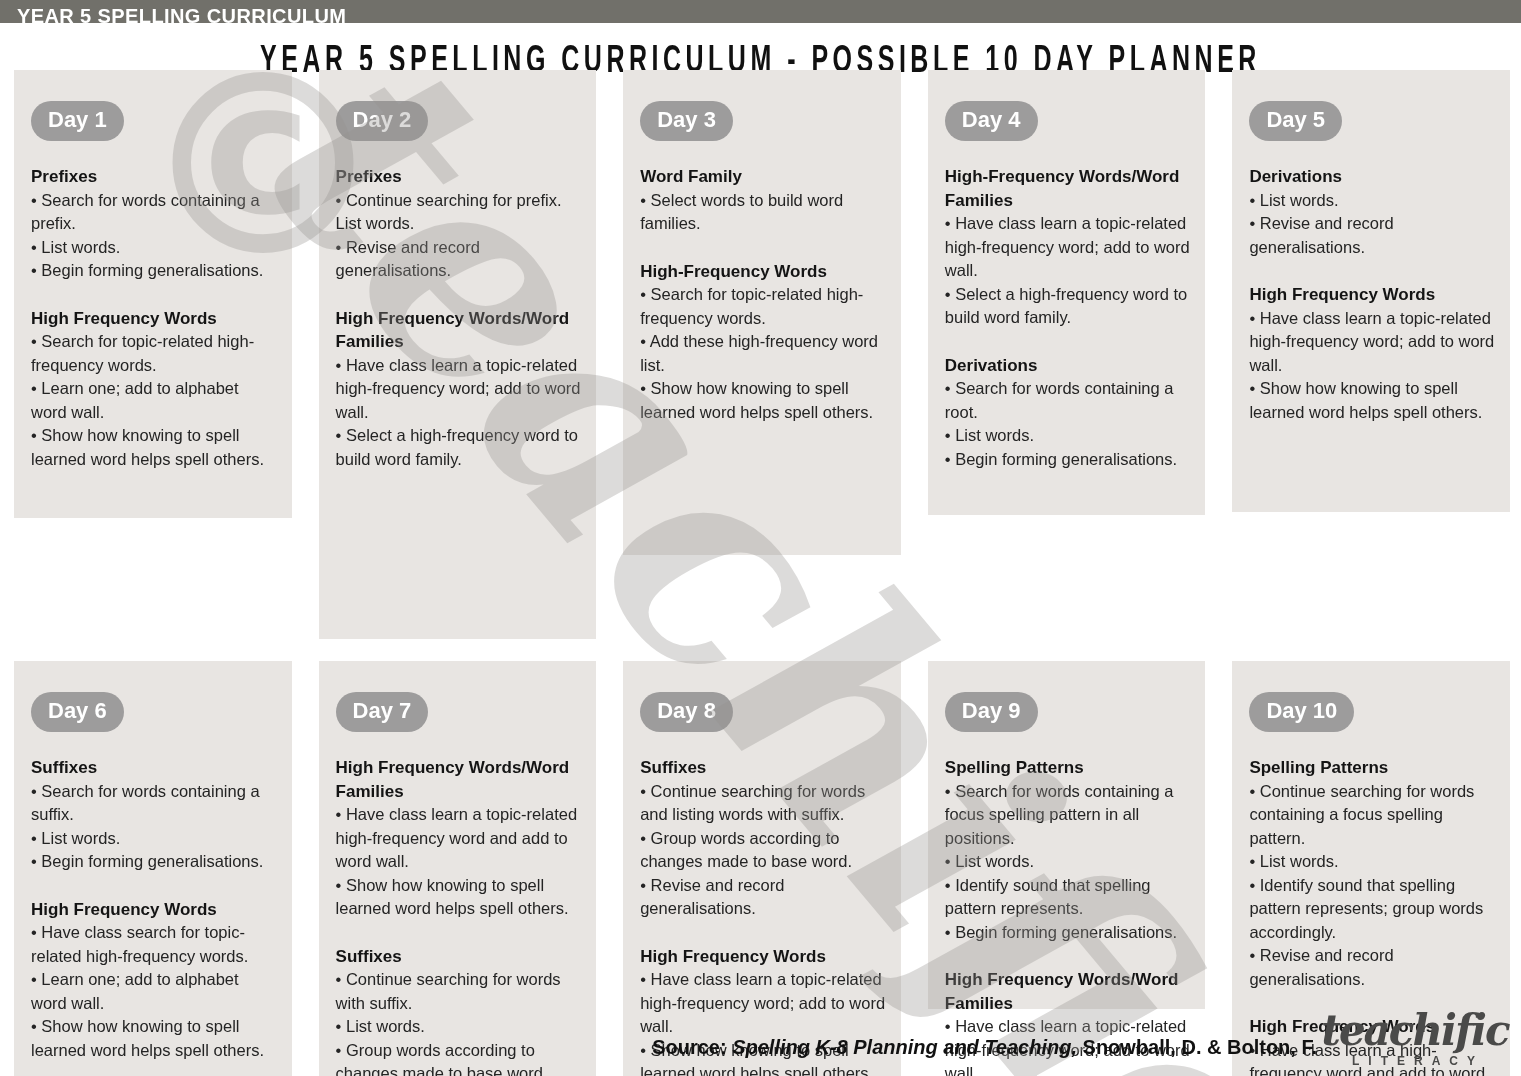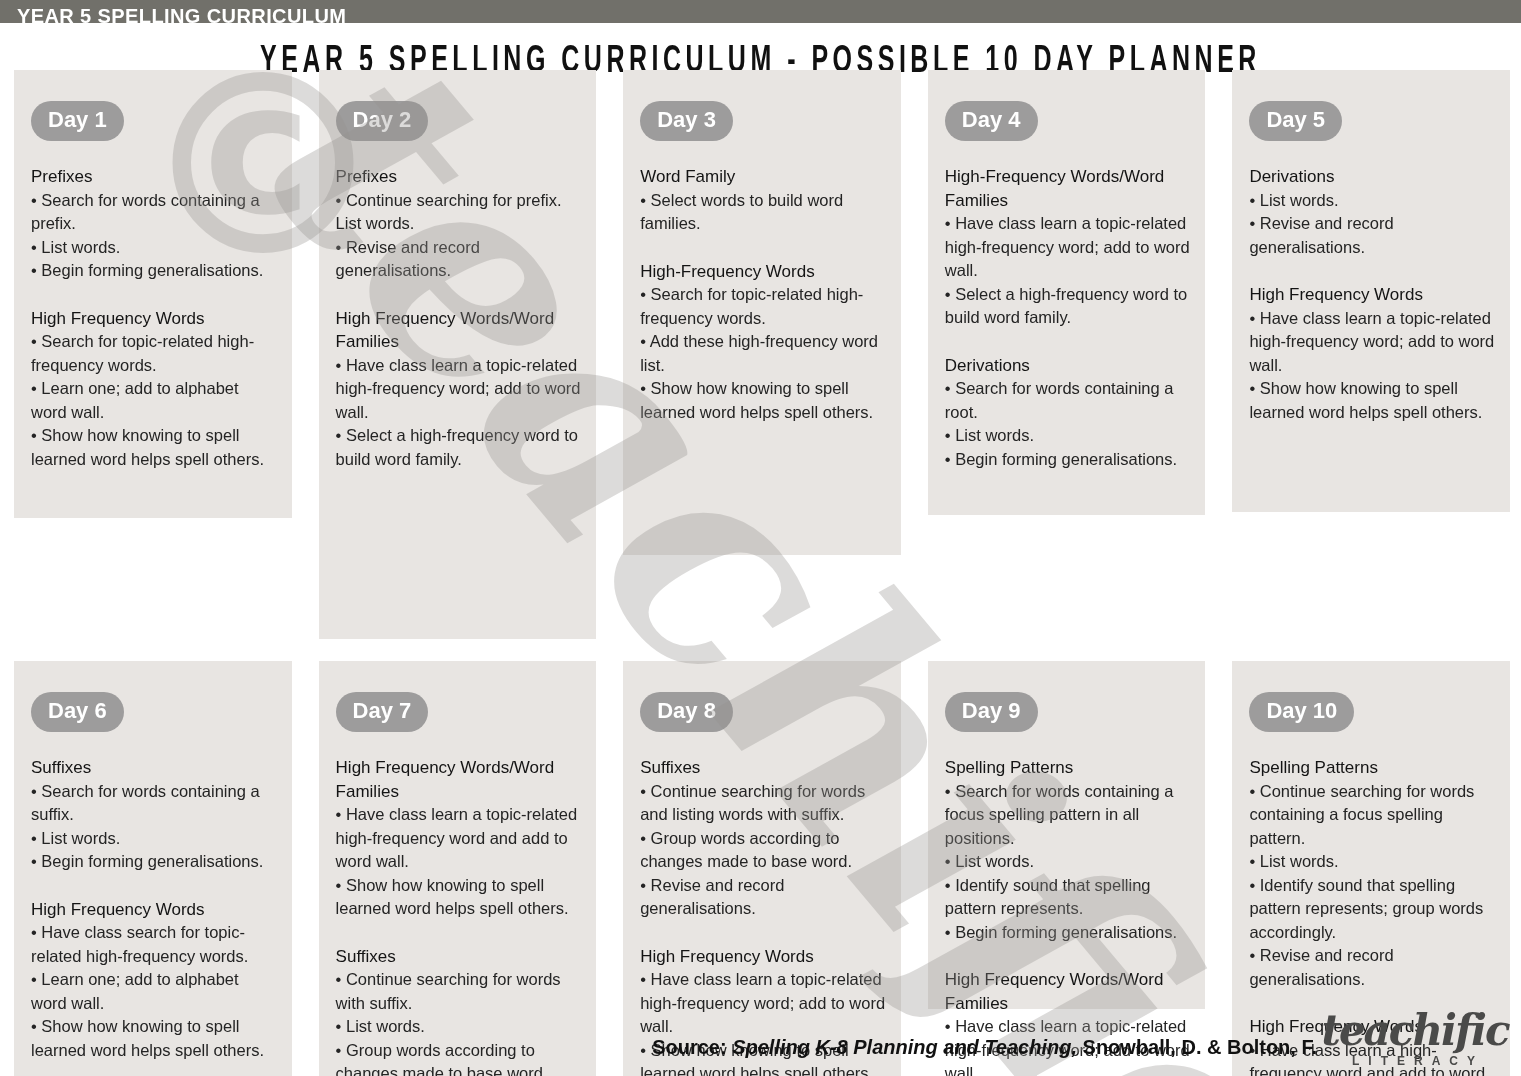--- a/index.html
+++ b/index.html
@@ -61,21 +61,21 @@
     background:var(--badge-bg);
     color:#ffffff;
     font-weight:bold;font-size:22px;
     padding:6px 17px 8px 17px;
     border-radius:24px;
     margin-bottom:6px;
   }
   .section{margin-top:18px;}
   .section + .section{margin-top:24px;}
   .heading{
-    font-weight:normal;
+    font-weight:bold;
     font-size:17px;line-height:23.5px;
     color:#141414;
   }
   .bullet{
     margin:0;
     font-size:16.5px;line-height:23.5px;
     color:#242424;
   }
   .footer-source{
     position:absolute;top:1036px;right:204px;

